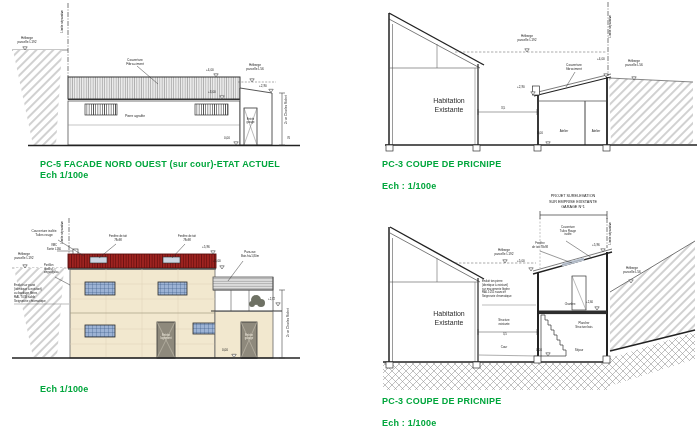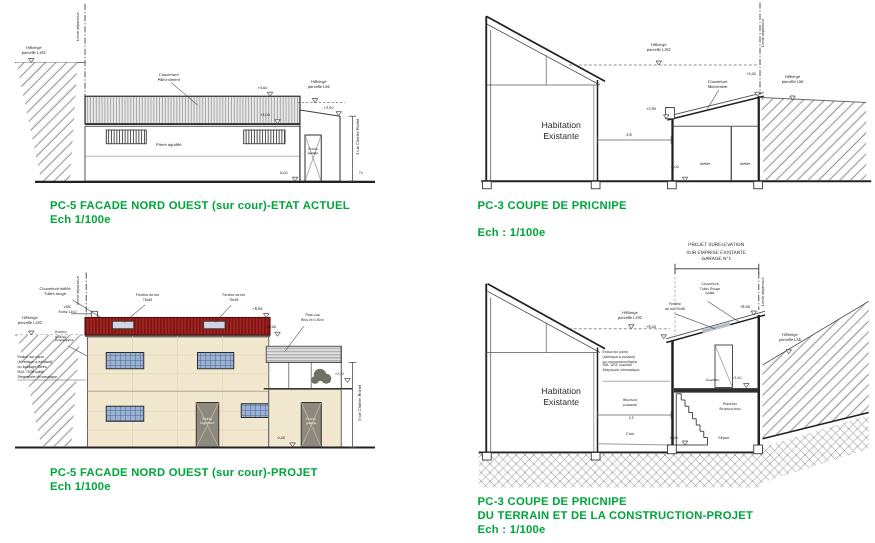--- a/index.html
+++ b/index.html
@@ -276,21 +276,20 @@
 Seigneurie chromatique</span>
 <span class="lbl ann" style="left:44px;top:264px;width:24px;font-size:2.6px">Portillon
 réutilisé
 zingué/galva</span>
 <span class="lbl doorlbl" style="left:157px;top:334px;width:18px">Entrée
 logement</span>
 <span class="lbl doorlbl" style="left:241px;top:334px;width:16px">Entrée
 garage</span>
 <span class="lbl lvl" style="left:222px;top:348px">0,00</span>
 <span class="lbl vert" style="left:286px;top:308px;font-size:3.2px">3 rue Charles Richet</span>
-<span class="title" style="position:absolute;left:40px;top:373px">PC-5 FACADE NORD OUEST (sur cour)-PROJET</span>
 <span class="title" style="position:absolute;left:40px;top:384px">Ech 1/100e</span>
 
 <span class="lbl hdr" style="left:520px;top:194px;width:106px">PROJET SURELEVATION
 SUR EMPRISE EXISTANTE
 GARAGE N°1</span>
 <span class="lbl big" style="left:418px;top:310px;width:62px">Habitation
 Existante</span>
 <span class="lbl" style="left:488px;top:248px;width:32px">Héberge
 parcelle L192</span>
 <span class="lbl vert" style="left:609px;top:222px">Limite séparative</span>
@@ -312,16 +311,15 @@
 existante</span>
 <span class="lbl lvl" style="left:503px;top:333px;font-size:2.8px">3,5</span>
 <span class="lbl" style="left:494px;top:346px;width:20px;font-size:3px">Cour</span>
 <span class="lbl lvl" style="left:536px;top:348px">0,00</span>
 <span class="lbl" style="left:568px;top:349px;width:22px;font-size:3px">Séjour</span>
 <span class="lbl" style="left:560px;top:303px;width:20px;font-size:2.6px">Chambre</span>
 <span class="lbl lvl" style="left:586px;top:301px;font-size:2.8px">+2,60</span>
 <span class="lbl" style="left:568px;top:322px;width:32px;font-size:2.8px">Plancher
 Structure bois</span>
 <span class="title" style="position:absolute;left:382px;top:396px">PC-3 COUPE DE PRICNIPE</span>
-<span class="title" style="position:absolute;left:382px;top:407px">DU TERRAIN ET DE LA CONSTRUCTION-PROJET</span>
 <span class="title" style="position:absolute;left:382px;top:418px">Ech : 1/100e</span>
 
 </div>
 
 </body></html>

